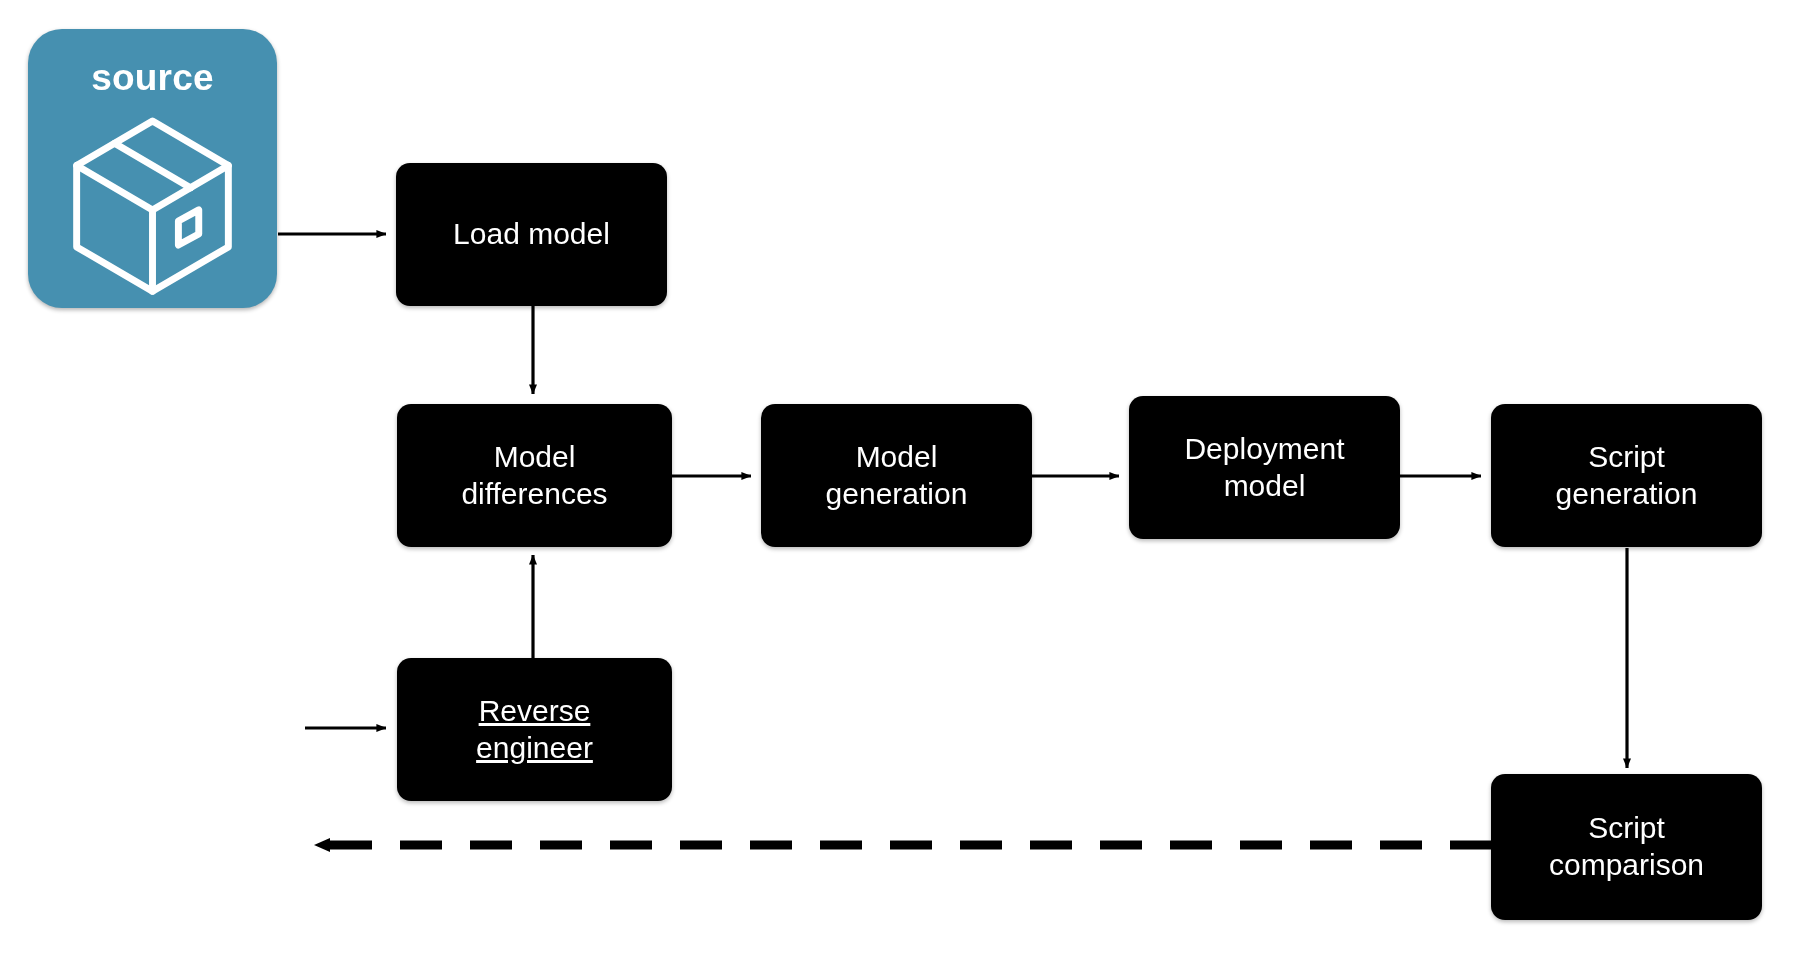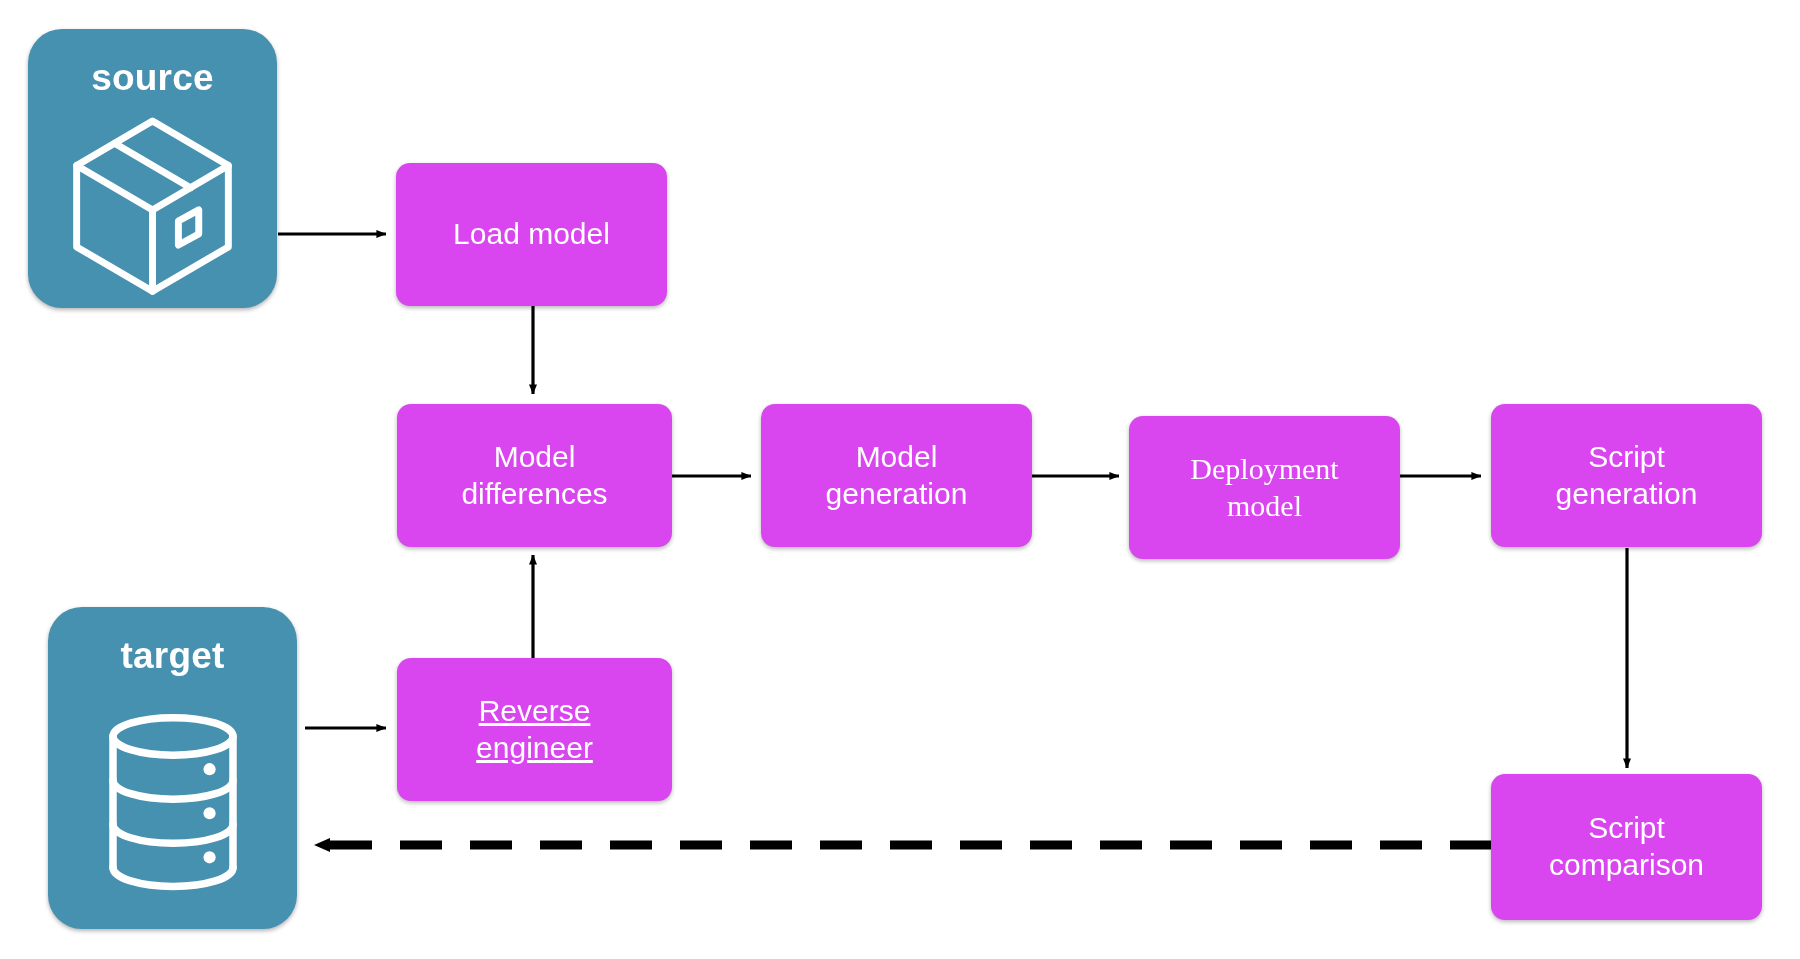--- a/index.html
+++ b/index.html
@@ -41,21 +41,21 @@
   .endpoint-icon {
     flex: 1 1 auto;
     display: flex;
     align-items: center;
     justify-content: center;
     width: 100%;
   }
   
   .process {
     position: absolute;
-    background: #d946ef;
+    background: #000000;
     border-radius: 14px;
     box-shadow: 0 2px 4px rgba(0,0,0,0.28);
     color: #ffffff;
     display: flex;
     align-items: center;
     justify-content: center;
     text-align: center;
     font-size: 30px;
     line-height: 1.22;
     box-sizing: border-box;
@@ -129,65 +129,40 @@
 
             <path d="M59 36 L141 84"></path>
             <path d="M141 84 L141 84"></path>
 
             <path d="M128 120 L150 108 L150 134 L128 146 Z"></path>
           </g>
         </svg>
       </div>
     </div>
 
-    <div class="endpoint" style="left:48px; top:607px; width:249px; height:322px;">
-      <div class="endpoint-label">target</div>
-      <div class="endpoint-icon">
-        <svg viewBox="0 0 160 200" width="150" height="188" xmlns="http://www.w3.org/2000/svg">
-          <g fill="none" stroke="#ffffff" stroke-width="8" stroke-linejoin="round" stroke-linecap="round">
-
-            <path d="M16 30 L16 170"></path>
-            <path d="M144 30 L144 170"></path>
-
-            <ellipse cx="80" cy="30" rx="64" ry="20"></ellipse>
-
-            <path d="M16 77 A64 20 0 0 0 144 77"></path>
-
-            <path d="M16 124 A64 20 0 0 0 144 124"></path>
-
-            <path d="M16 170 A64 20 0 0 0 144 170"></path>
-          </g>
-          <g fill="#ffffff">
-            <circle cx="119" cy="65" r="6.5"></circle>
-            <circle cx="119" cy="112" r="6.5"></circle>
-            <circle cx="119" cy="159" r="6.5"></circle>
-          </g>
-        </svg>
-      </div>
-    </div>
 
     <div class="process" style="left:396px; top:163px; width:271px; height:143px;">
       <span>Load model</span>
     </div>
 
     <div class="process" style="left:397px; top:404px; width:275px; height:143px;">
       <span>
         <span>Model</span><br>
         <span>differences</span>
       </span>
     </div>
 
     <div class="process" style="left:761px; top:404px; width:271px; height:143px;">
       <span>
         <span>Model</span><br>
         <span>generation</span>
       </span>
     </div>
 
-    <div class="process" style="left:1129px; top:416px; width:271px; height:143px;font-family:Liberation Serif, serif;">
+    <div class="process" style="left:1129px; top:396px; width:271px; height:143px;">
       <span>
         <span>Deployment</span><br>
         <span>model</span>
       </span>
     </div>
 
     <div class="process" style="left:1491px; top:404px; width:271px; height:143px;">
       <span>
         <span>Script</span><br>
         <span>generation</span>

